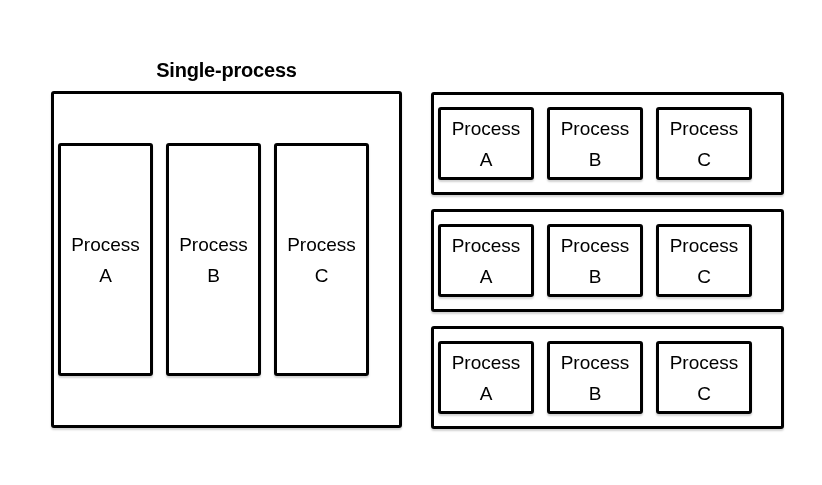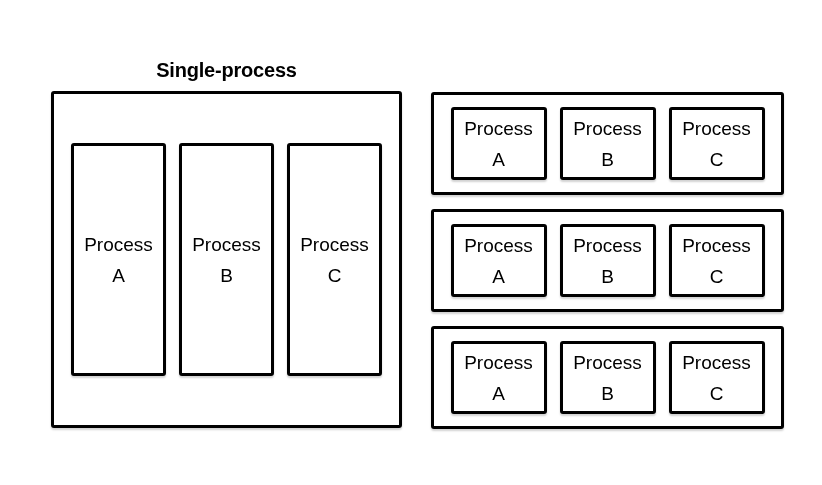--- a/index.html
+++ b/index.html
@@ -32,21 +32,20 @@
   .panel-title.right { left: 423px; width: 353px; }
 
   .outer-box {
     position: absolute;
     border: 3px solid var(--border);
     border-radius: 3px;
     background: var(--background);
     box-shadow: 0 2px 2px rgba(0,0,0,0.18);
     display: flex;
     align-items: center;
-    justify-content: center;
     gap: 13px;
   }
   .outer-box.single {
     left: 43px; top: 83px;
     width: 351px; height: 337px;
   }
   .outer-box.row {
     left: 423px;
     width: 353px; height: 103px;
   }

